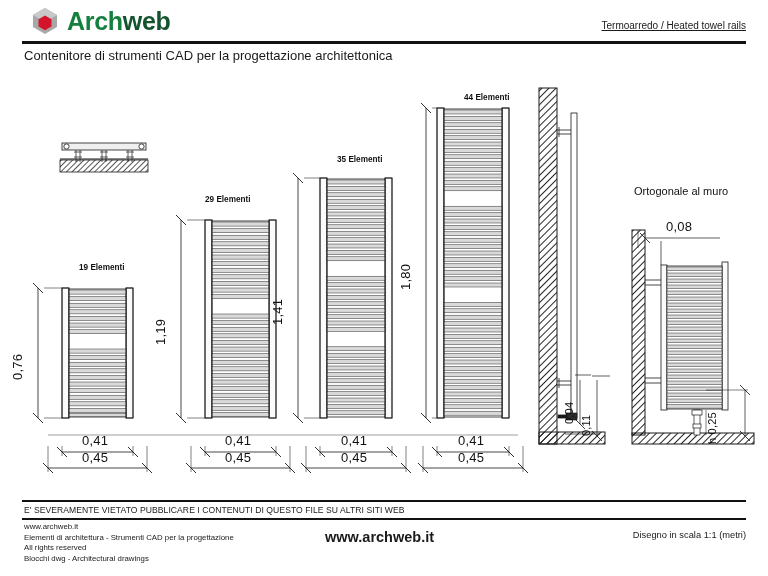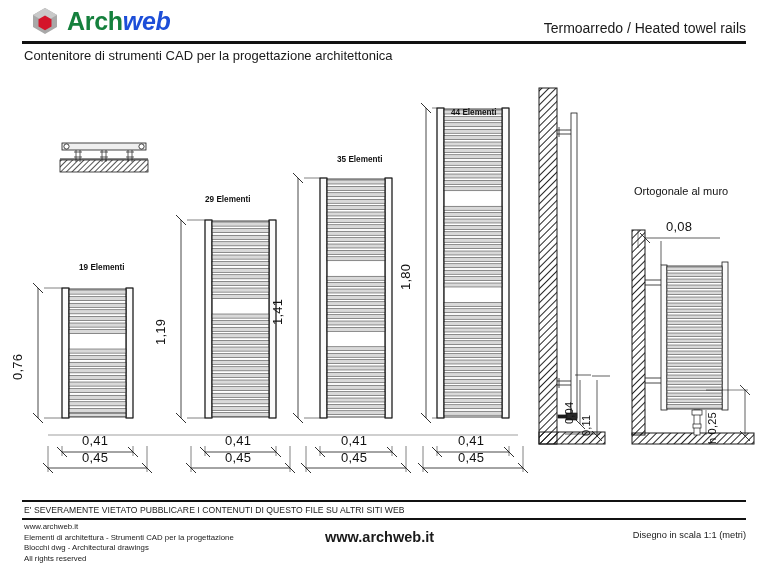--- a/index.html
+++ b/index.html
@@ -25,25 +25,25 @@
     display: flex; align-items: center; gap: 7px;
   }
   .logo-mark {
     width: 30px; height: 30px; position: relative;
   }
   .logo-text {
     font-size: 25px; font-weight: bold; letter-spacing: -0.3px;
     line-height: 1;
   }
   .logo-text .arch { color: #15803d; }
-  .logo-text .web  { color: #1d4ed8; font-style: italic; }
+  .logo-text .web  { color: #14532d; }
 
   .hdr-right {
     position: absolute; right: 22px; top: 20px;
-    font-size: 14px; color: #1a1a1a; white-space: nowrap;
+    font-size: 10px; color: #1a1a1a; white-space: nowrap; text-decoration: underline;
   }
   .hdr-rule {
     position: absolute; left: 22px; right: 22px; top: 41px;
     height: 3px; background: #111;
   }
   .subtitle {
     position: absolute; left: 24px; top: 48px;
     font-size: 13px; color: #1a1a1a;
   }
 
@@ -480,21 +480,21 @@
         <line x1="706" y1="410" x2="706" y2="435" stroke-width="0.55"></line>
       </g>
     </g>
   </svg>
 
   <div class="baseline"></div>
 
   <div class="lbl" style="left:79px;  top:263px;">19 Elementi</div>
   <div class="lbl" style="left:205px; top:195px;">29 Elementi</div>
   <div class="lbl" style="left:337px; top:155px;">35 Elementi</div>
-  <div class="lbl" style="left:451px; top:93px;margin-top:15px;">44 Elementi</div>
+  <div class="lbl" style="left:464px; top:93px;">44 Elementi</div>
 
   <div class="dimtxt vert" style="left:25px;  top:365px;">0,76</div>
   <div class="dimtxt vert" style="left:168px; top:330px;">1,19</div>
   <div class="dimtxt vert" style="left:285px; top:310px;">1,41</div>
   <div class="dimtxt vert" style="left:413px; top:275px;">1,80</div>
 
   <div class="dimtxt" style="left:82px;  top:433px;">0,41</div>
   <div class="dimtxt" style="left:82px;  top:450px;">0,45</div>
   <div class="dimtxt" style="left:225px; top:433px;">0,41</div>
   <div class="dimtxt" style="left:225px; top:450px;">0,45</div>
@@ -509,19 +509,19 @@
   <div class="sec-title" style="left:634px; top:185px;">Ortogonale al muro</div>
   <div class="dimtxt" style="left:666px; top:219px;">0,08</div>
   <div class="dimtxt vert dimsm" style="left:718px; top:432px;">h 0,25</div>
 
   <div class="foot-rule-top"></div>
   <div class="foot-line1-left">E' SEVERAMENTE VIETATO PUBBLICARE I CONTENUTI DI QUESTO FILE SU ALTRI SITI WEB</div>
   <div class="foot-rule-bot"></div>
   <div class="foot-block">
     <div>www.archweb.it</div>
     <div>Elementi di architettura - Strumenti CAD  per la progettazione</div>
+    <div>All rights reserved</div>
     <div>Blocchi dwg - Architectural drawings</div>
-    <div>All rights reserved</div>
   </div>
   <div class="foot-url">www.archweb.it</div>
   <div class="foot-scale">Disegno in scala 1:1 (metri)</div>
 
 </div>
 
 </body></html>

